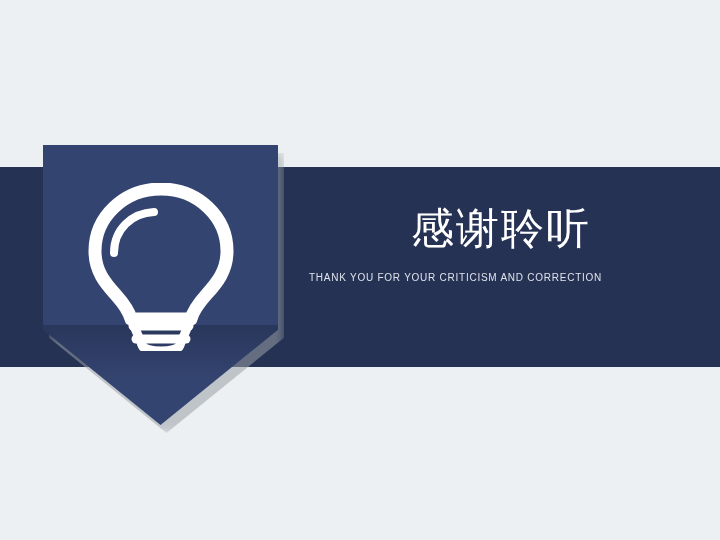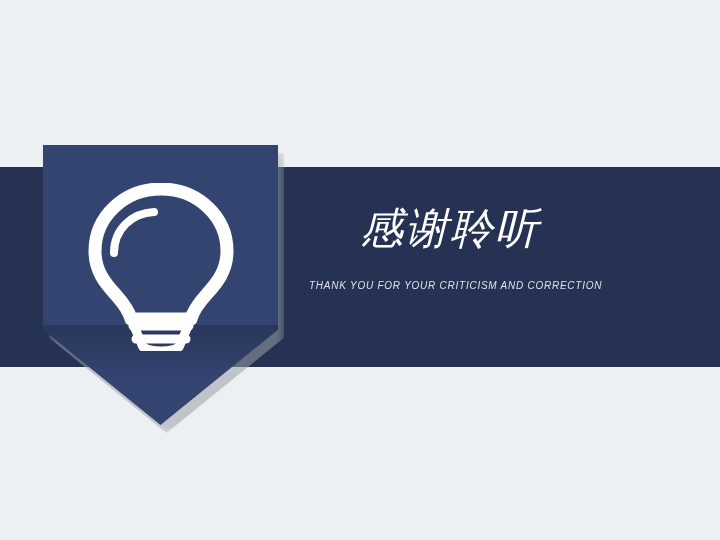--- a/index.html
+++ b/index.html
@@ -92,34 +92,33 @@
     width: 160px;
     height: 168px;
   }
 
   
   #text-block {
     position: absolute;
     left: 309px;
     top: 203px;
     width: 282px;
-    text-align: center;
-    font-style: italic;
+    text-align: right;
   }
   #title {
     font-size: 43px;
     line-height: 50px;
     color: #ffffff;
     font-weight: 400;
     letter-spacing: 2px;
     margin: 0;
     white-space: nowrap;
   }
   #subtitle {
-    margin: 26px 0 0 0;
+    margin: 18px 0 0 0;
     font-size: 10px;
     line-height: 13px;
     color: #dfe3ec;
     letter-spacing: .75px;
     font-weight: 400;
     white-space: nowrap;
   }
 </style>
 </head>
 <body>

